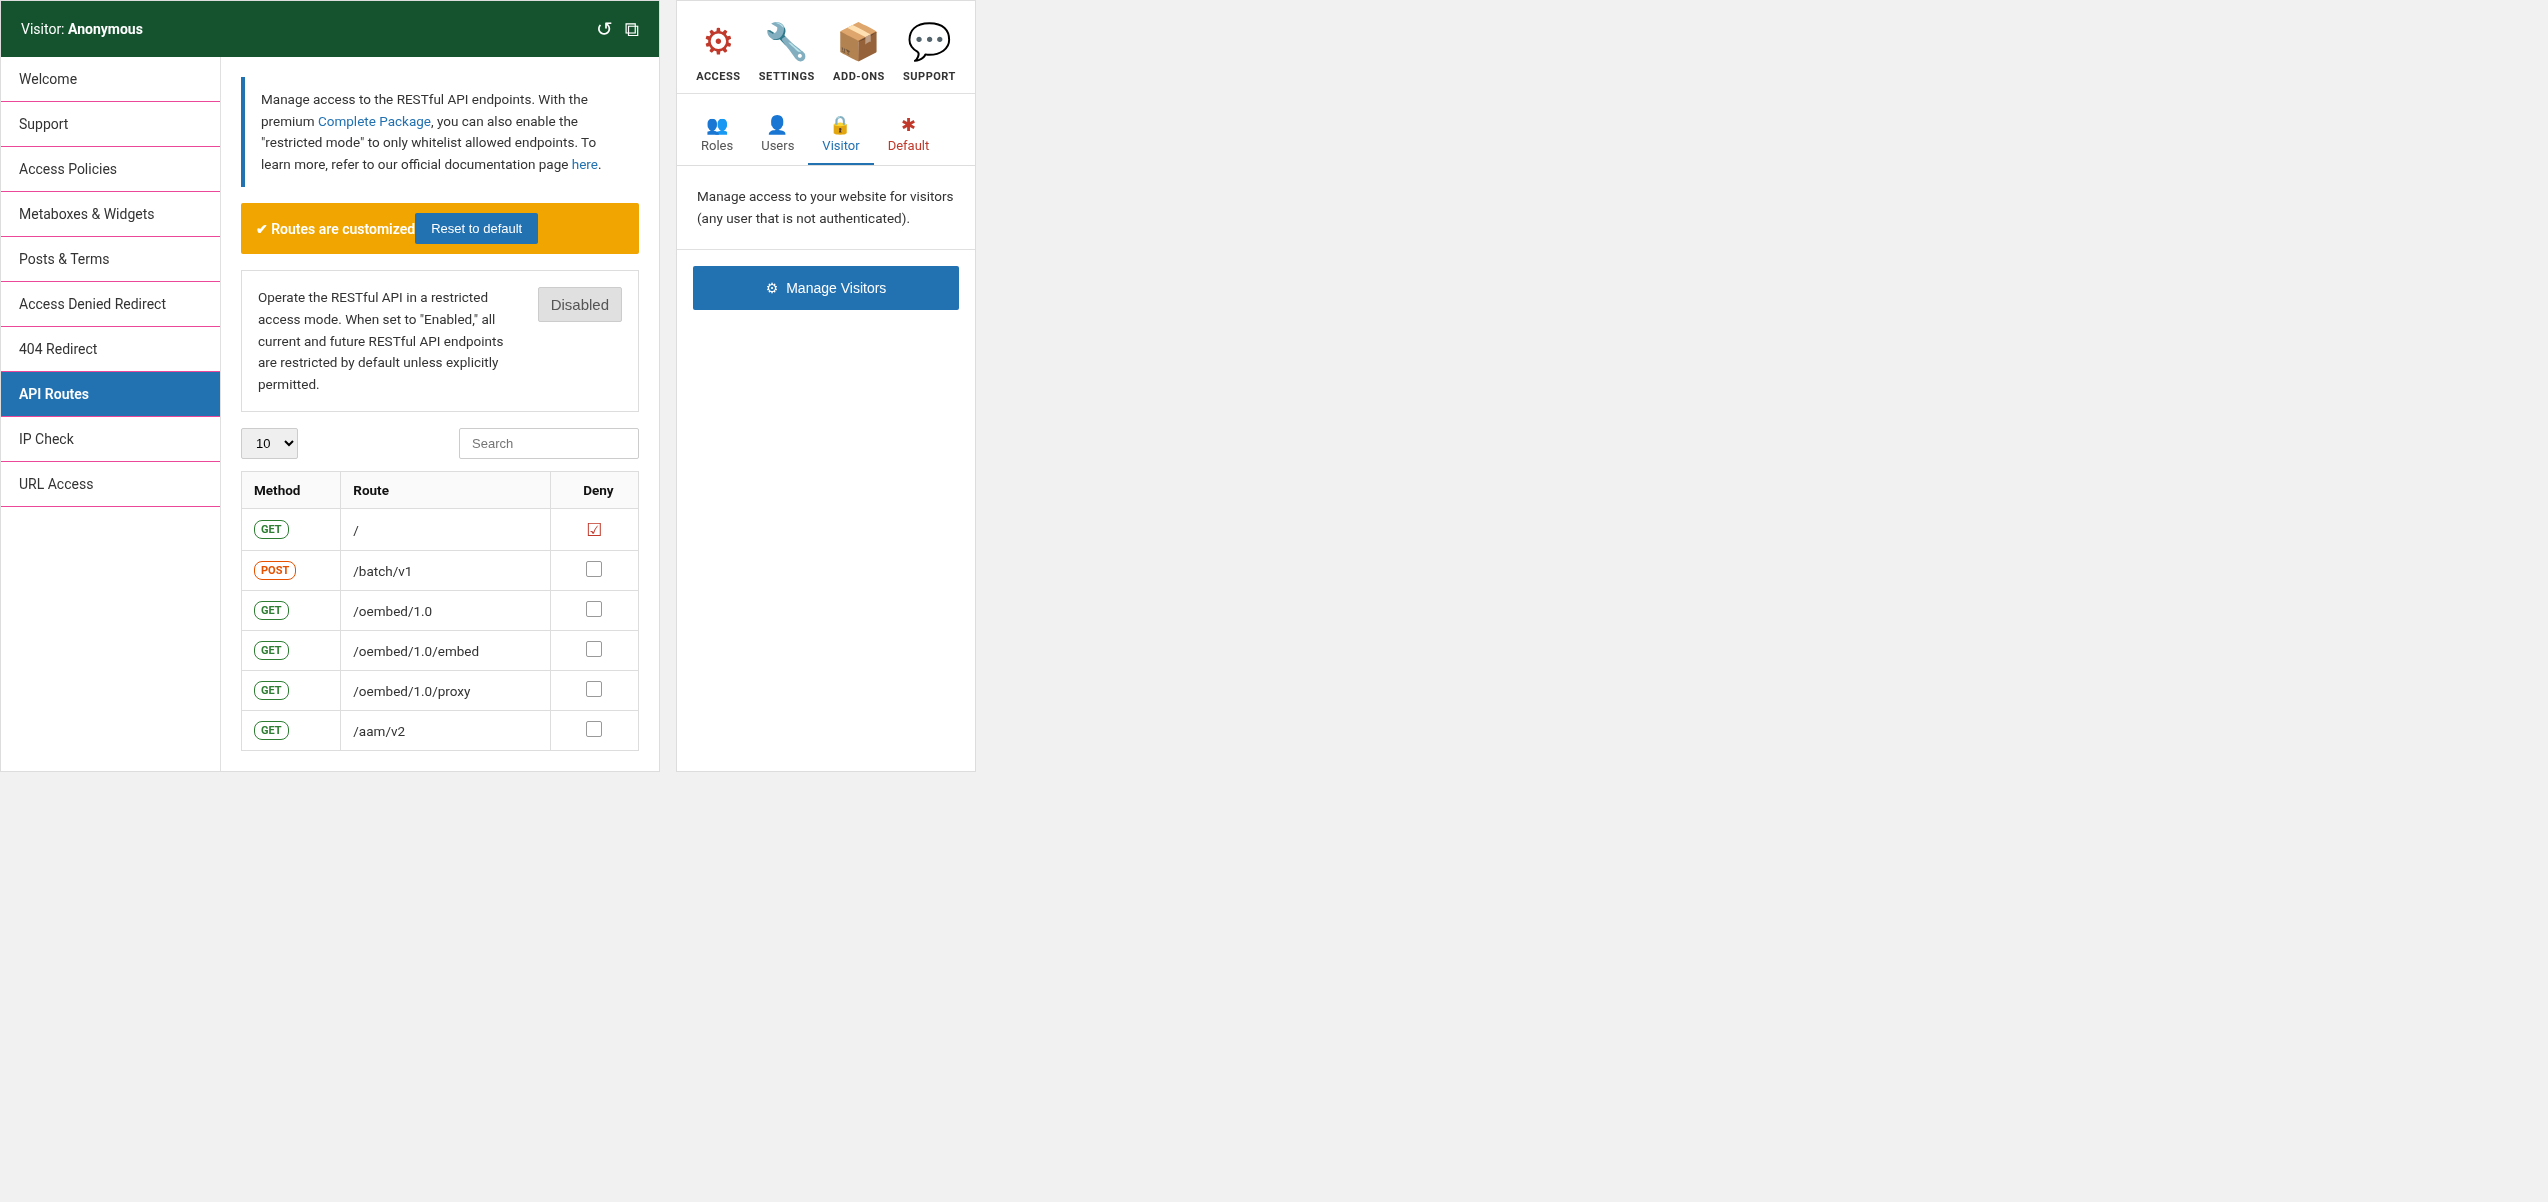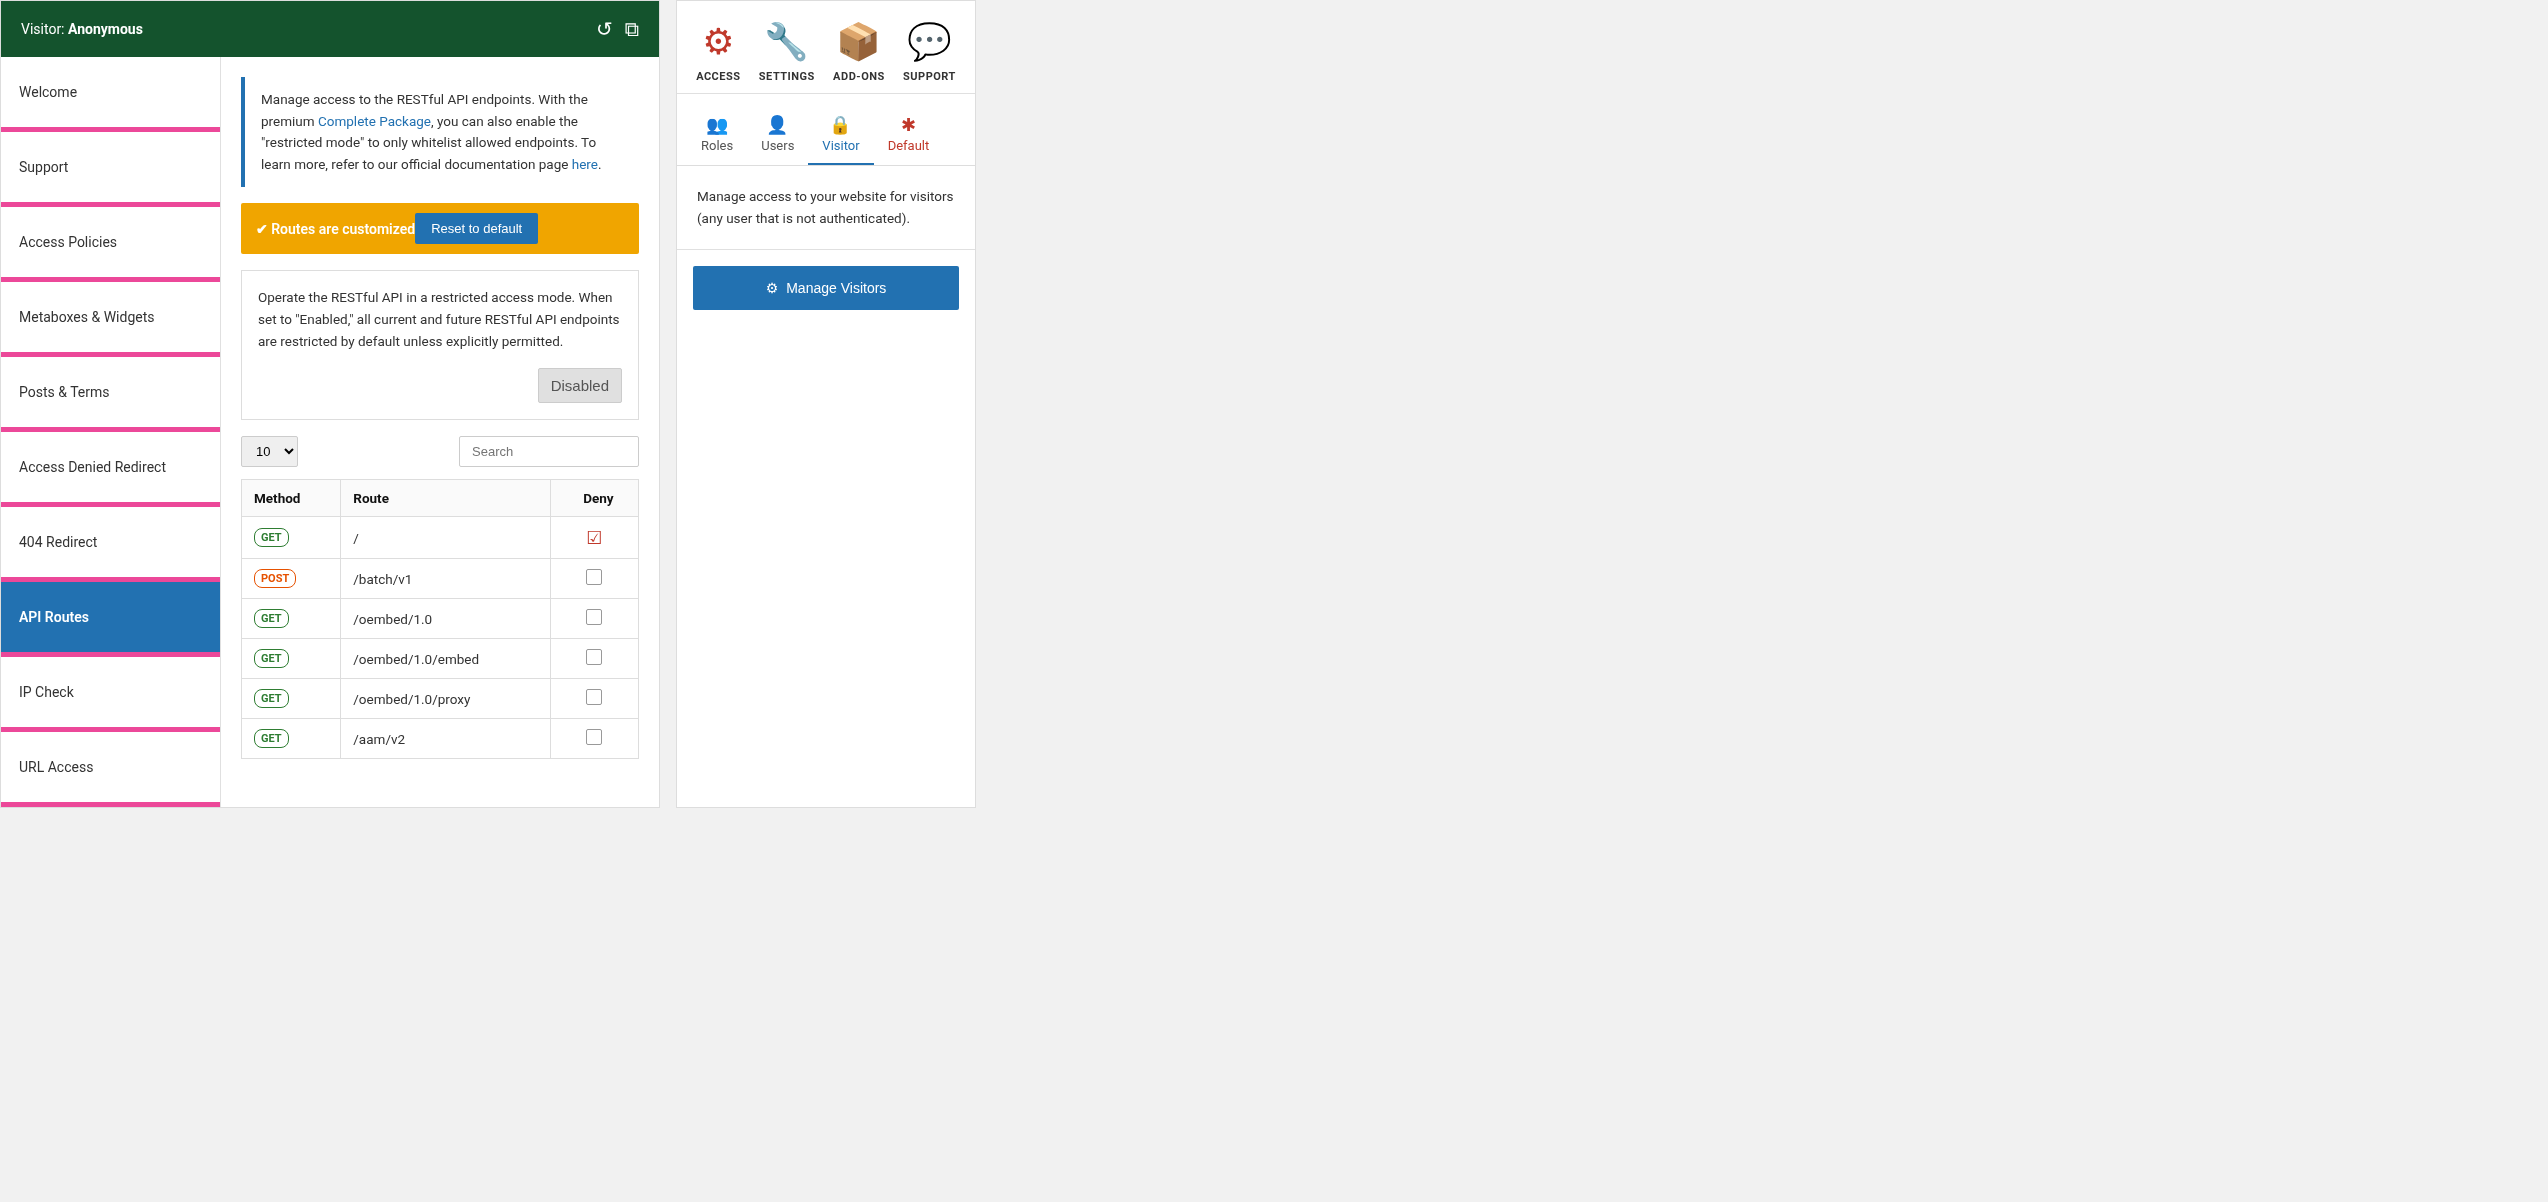--- a/index.html
+++ b/index.html
@@ -9,33 +9,33 @@
     .left-panel { width: 660px; min-width: 660px; background: #fff; border: 1px solid #ddd; }
 
     .header-bar { background: #14532d; color: #fff; padding: 16px 20px; display: flex; align-items: center; justify-content: space-between; }
     .header-icons { display: flex; gap: 12px; }
     .header-icon-btn { color: #fff; font-size: 20px; cursor: pointer; background: none; border: none; }
 
     .content-wrap { display: flex; }
 
     
     .sidebar { width: 220px; min-width: 220px; border-right: 1px solid #e0e0e0; }
-    .sidebar-item { padding: 27px 18px; border-bottom: 5px solid #ec4899; cursor: pointer; font-size: 14px; color: #333; }
+    .sidebar-item { padding: 14px 18px; border-bottom: 1px solid #ec4899; cursor: pointer; font-size: 14px; color: #333; }
     .sidebar-item.active { background: #2271b1; color: #fff; font-weight: 600; }
 
     
     .main-content { flex: 1; padding: 20px; }
 
     .info-box { border-left: 4px solid #2271b1; padding: 12px 16px; margin-bottom: 16px; font-size: 13.5px; color: #333; line-height: 1.6; }
     .info-box a { color: #2271b1; text-decoration: none; }
 
     .notice-bar { background: #f0a500; color: #fff; padding: 10px 15px; display: flex; align-items: center; border-radius: 2px; margin-bottom: 16px; font-weight: 600; font-size: 14px; }
     .notice-bar .reset-btn { background: #2271b1; color: #fff; border: none; padding: 8px 16px; cursor: pointer; font-size: 13px; border-radius: 2px; }
 
-    .restricted-box { border: 1px solid #ddd; padding: 16px; margin-bottom: 16px; display: flex; align-items: flex-end; gap: 16px; flex-direction: column; }
+    .restricted-box { border: 1px solid #ddd; padding: 16px; margin-bottom: 16px; display: flex; align-items: flex-start; gap: 16px; }
     .restricted-text { flex: 1; font-size: 13.5px; line-height: 1.6; color: #333; }
     .disabled-btn { background: #e0e0e0; border: 1px solid #ccc; padding: 8px 12px; font-size: 15px; color: #555; cursor: pointer; border-radius: 2px; white-space: nowrap; }
 
     .table-controls { display: flex; align-items: center; justify-content: space-between; margin-bottom: 12px; }
     .per-page-select { padding: 6px 10px; border: 1px solid #ccc; border-radius: 2px; font-size: 13px; }
     .search-input { padding: 7px 12px; border: 1px solid #ccc; border-radius: 2px; font-size: 13px; width: 180px; }
 
     .routes-table { width: 100%; border-collapse: collapse; font-size: 13.5px; }
     .routes-table th { text-align: left; padding: 10px 12px; border: 1px solid #ddd; background: #fafafa; font-weight: 700; color: #111; }
     .routes-table td { padding: 10px 12px; border: 1px solid #ddd; color: #333; }

